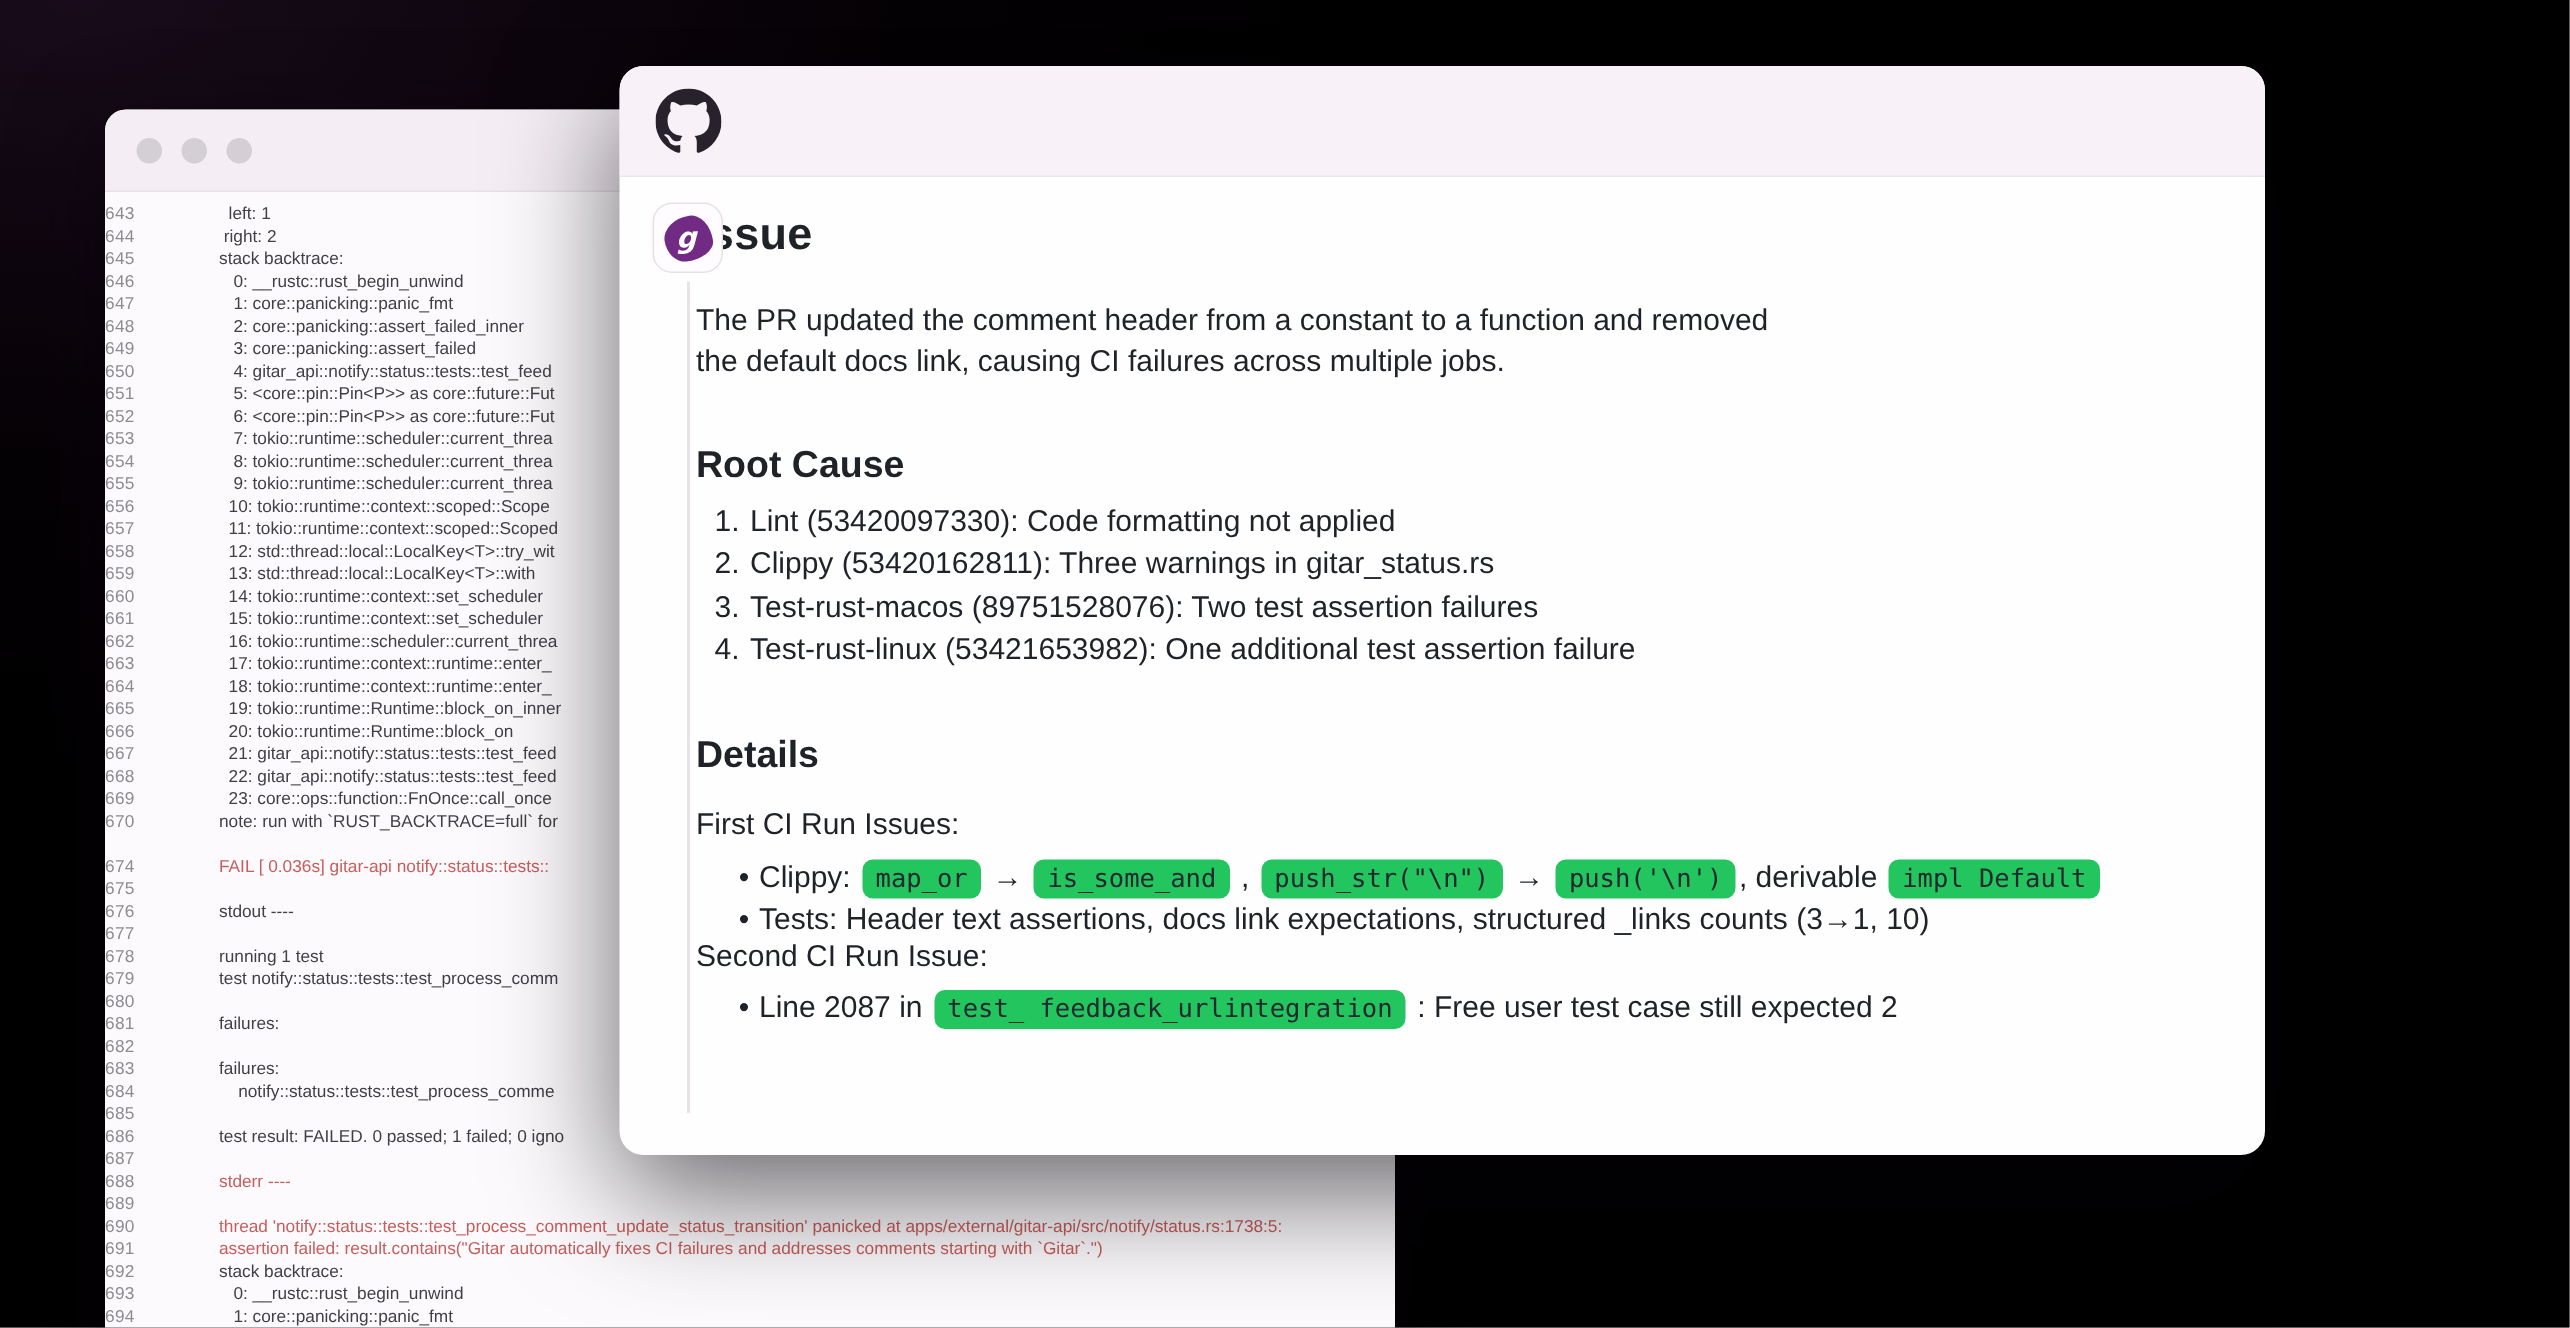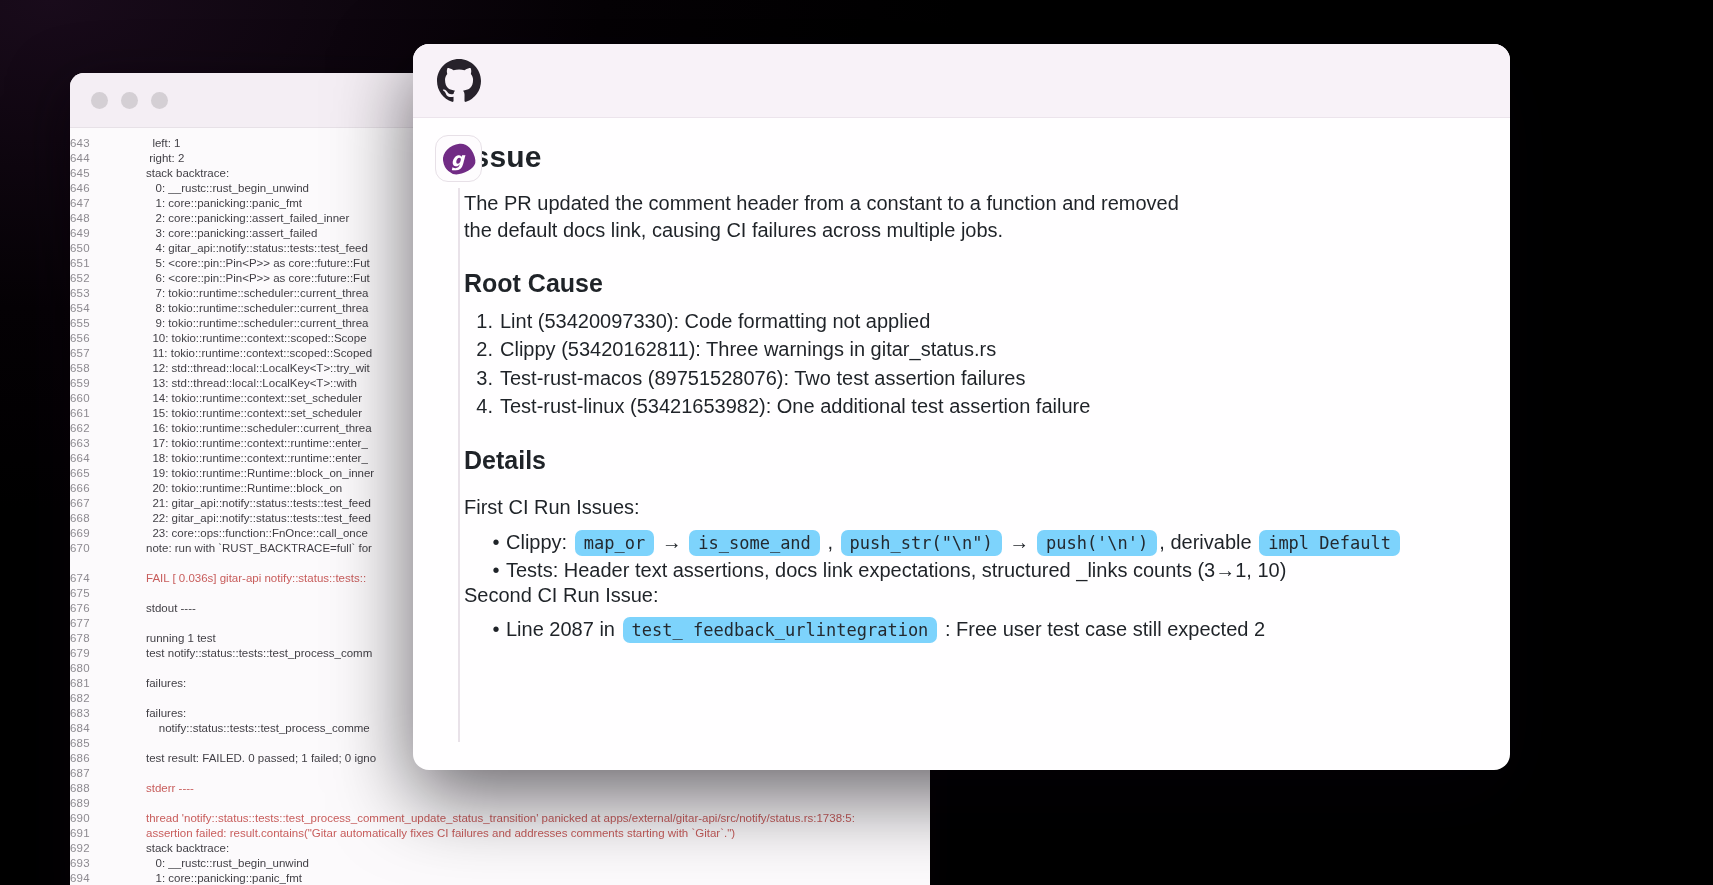--- a/index.html
+++ b/index.html
@@ -68,34 +68,34 @@
   }
   .gitar-glyph {
     color:#fff; font-weight:800; font-size:19px; font-style:italic;
     transform:rotate(4deg) skewX(-8deg); line-height:1;
     font-family:"DejaVu Sans", sans-serif;
   }
   .card-content {
     position:absolute; left:51px; top:0; right:30px; padding-top:22px; color:#1f2328;
   }
   .issue-title { font-size:30px; font-weight:600; line-height:1.15; letter-spacing:.2px; }
-  .summary { margin-top:15px; font-size:20px; line-height:27px; }
-  .section-heading { margin-top:25px; font-size:25px; font-weight:600; }
+  .summary { margin-top:26px; font-size:20px; line-height:27px; }
+  .section-heading { margin-top:41px; font-size:25px; font-weight:600; }
   .section-intro { margin-top:19px; font-size:20px; line-height:26px; }
   .num-list { margin-top:9px; }
   .num-item { display:flex; font-size:20px; line-height:28.5px; }
   .num-item .marker { flex:0 0 30px; text-align:right; padding-right:7px; margin-left:6px; }
   .bullet-list { margin-top:8px; }
   .bullet-item { display:flex; font-size:20px; line-height:28px; white-space:nowrap; }
   .bullet-item .marker { flex:0 0 20px; text-align:center; margin-left:22px; }
   .bullet-item .b-content { white-space:nowrap; }
   .b-line2 { white-space:nowrap; }
   .chip {
     font-family:"DejaVu Sans Mono", monospace; font-size:17px;
-    background:#7dd3fc; border-radius:7px; padding:2px 9px; margin:0 2px;
+    background:#22c55e; border-radius:7px; padding:2px 9px; margin:0 2px;
     color:#24292f; display:inline-block; line-height:22px;
   }
   .sub-label { font-size:20px; }
 </style>
 </head>
 <body>
 
 <div class="desktop">
 
   <div class="terminal-window">

